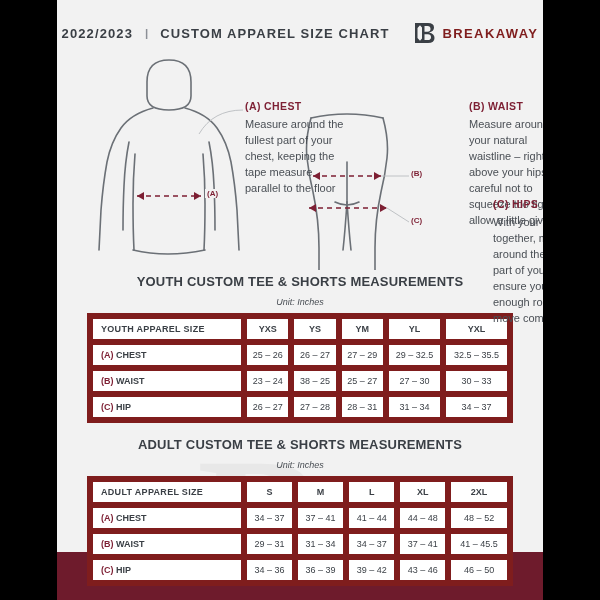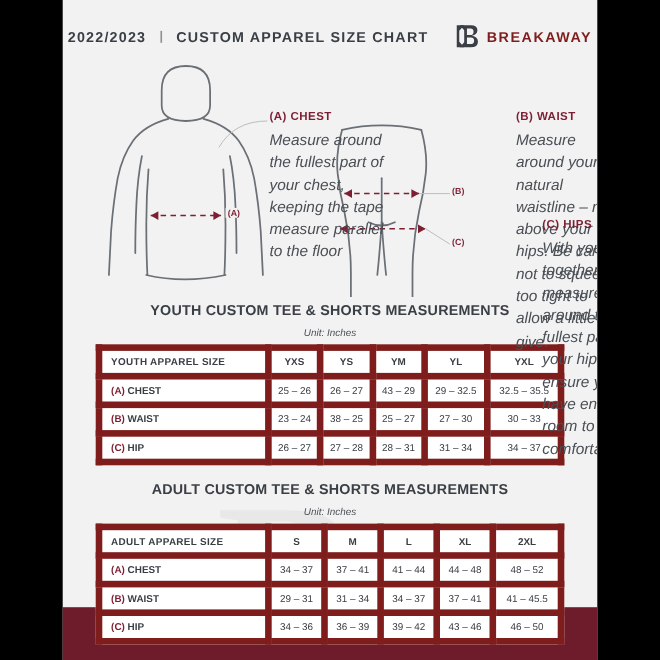--- a/index.html
+++ b/index.html
@@ -93,23 +93,22 @@
     width: 108px;
   }
   .callout-title {
     font-size: 10.5px;
     font-weight: bold;
     color: #7d1f33;
     letter-spacing: 0.4px;
     margin-bottom: 5px;
   }
   .callout-body {
-    font-size: 14px;
+    font-size: 11px;
     line-height: 1.45;
-    font-style: italic;
     color: #4a4f55;
   }
   .co-chest { left: 188px; top: 50px; width: 105px;}
   .co-waist { left: 412px; top: 50px; width: 100px;}
   .co-hips  { left: 436px; top: 148px; width: 100px;}
 
   .marker-label {
     position: absolute;
     font-size: 8px;
     font-weight: bold;
@@ -291,21 +290,21 @@
             <td>YL</td>
             <td>YXL</td>
           </tr>
           <tr>
             <td class="rowhead">
               <span class="tag">(A)</span> 
               <span class="rowlabel">CHEST</span>
             </td>
             <td>25 – 26</td>
             <td>26 – 27</td>
-            <td>43 – 29</td>
+            <td>27 – 29</td>
             <td>29 – 32.5</td>
             <td>32.5 – 35.5</td>
           </tr>
           <tr>
             <td class="rowhead">
               <span class="tag">(B)</span> 
               <span class="rowlabel">WAIST</span>
             </td>
             <td>23 – 24</td>
             <td>38 – 25</td>

